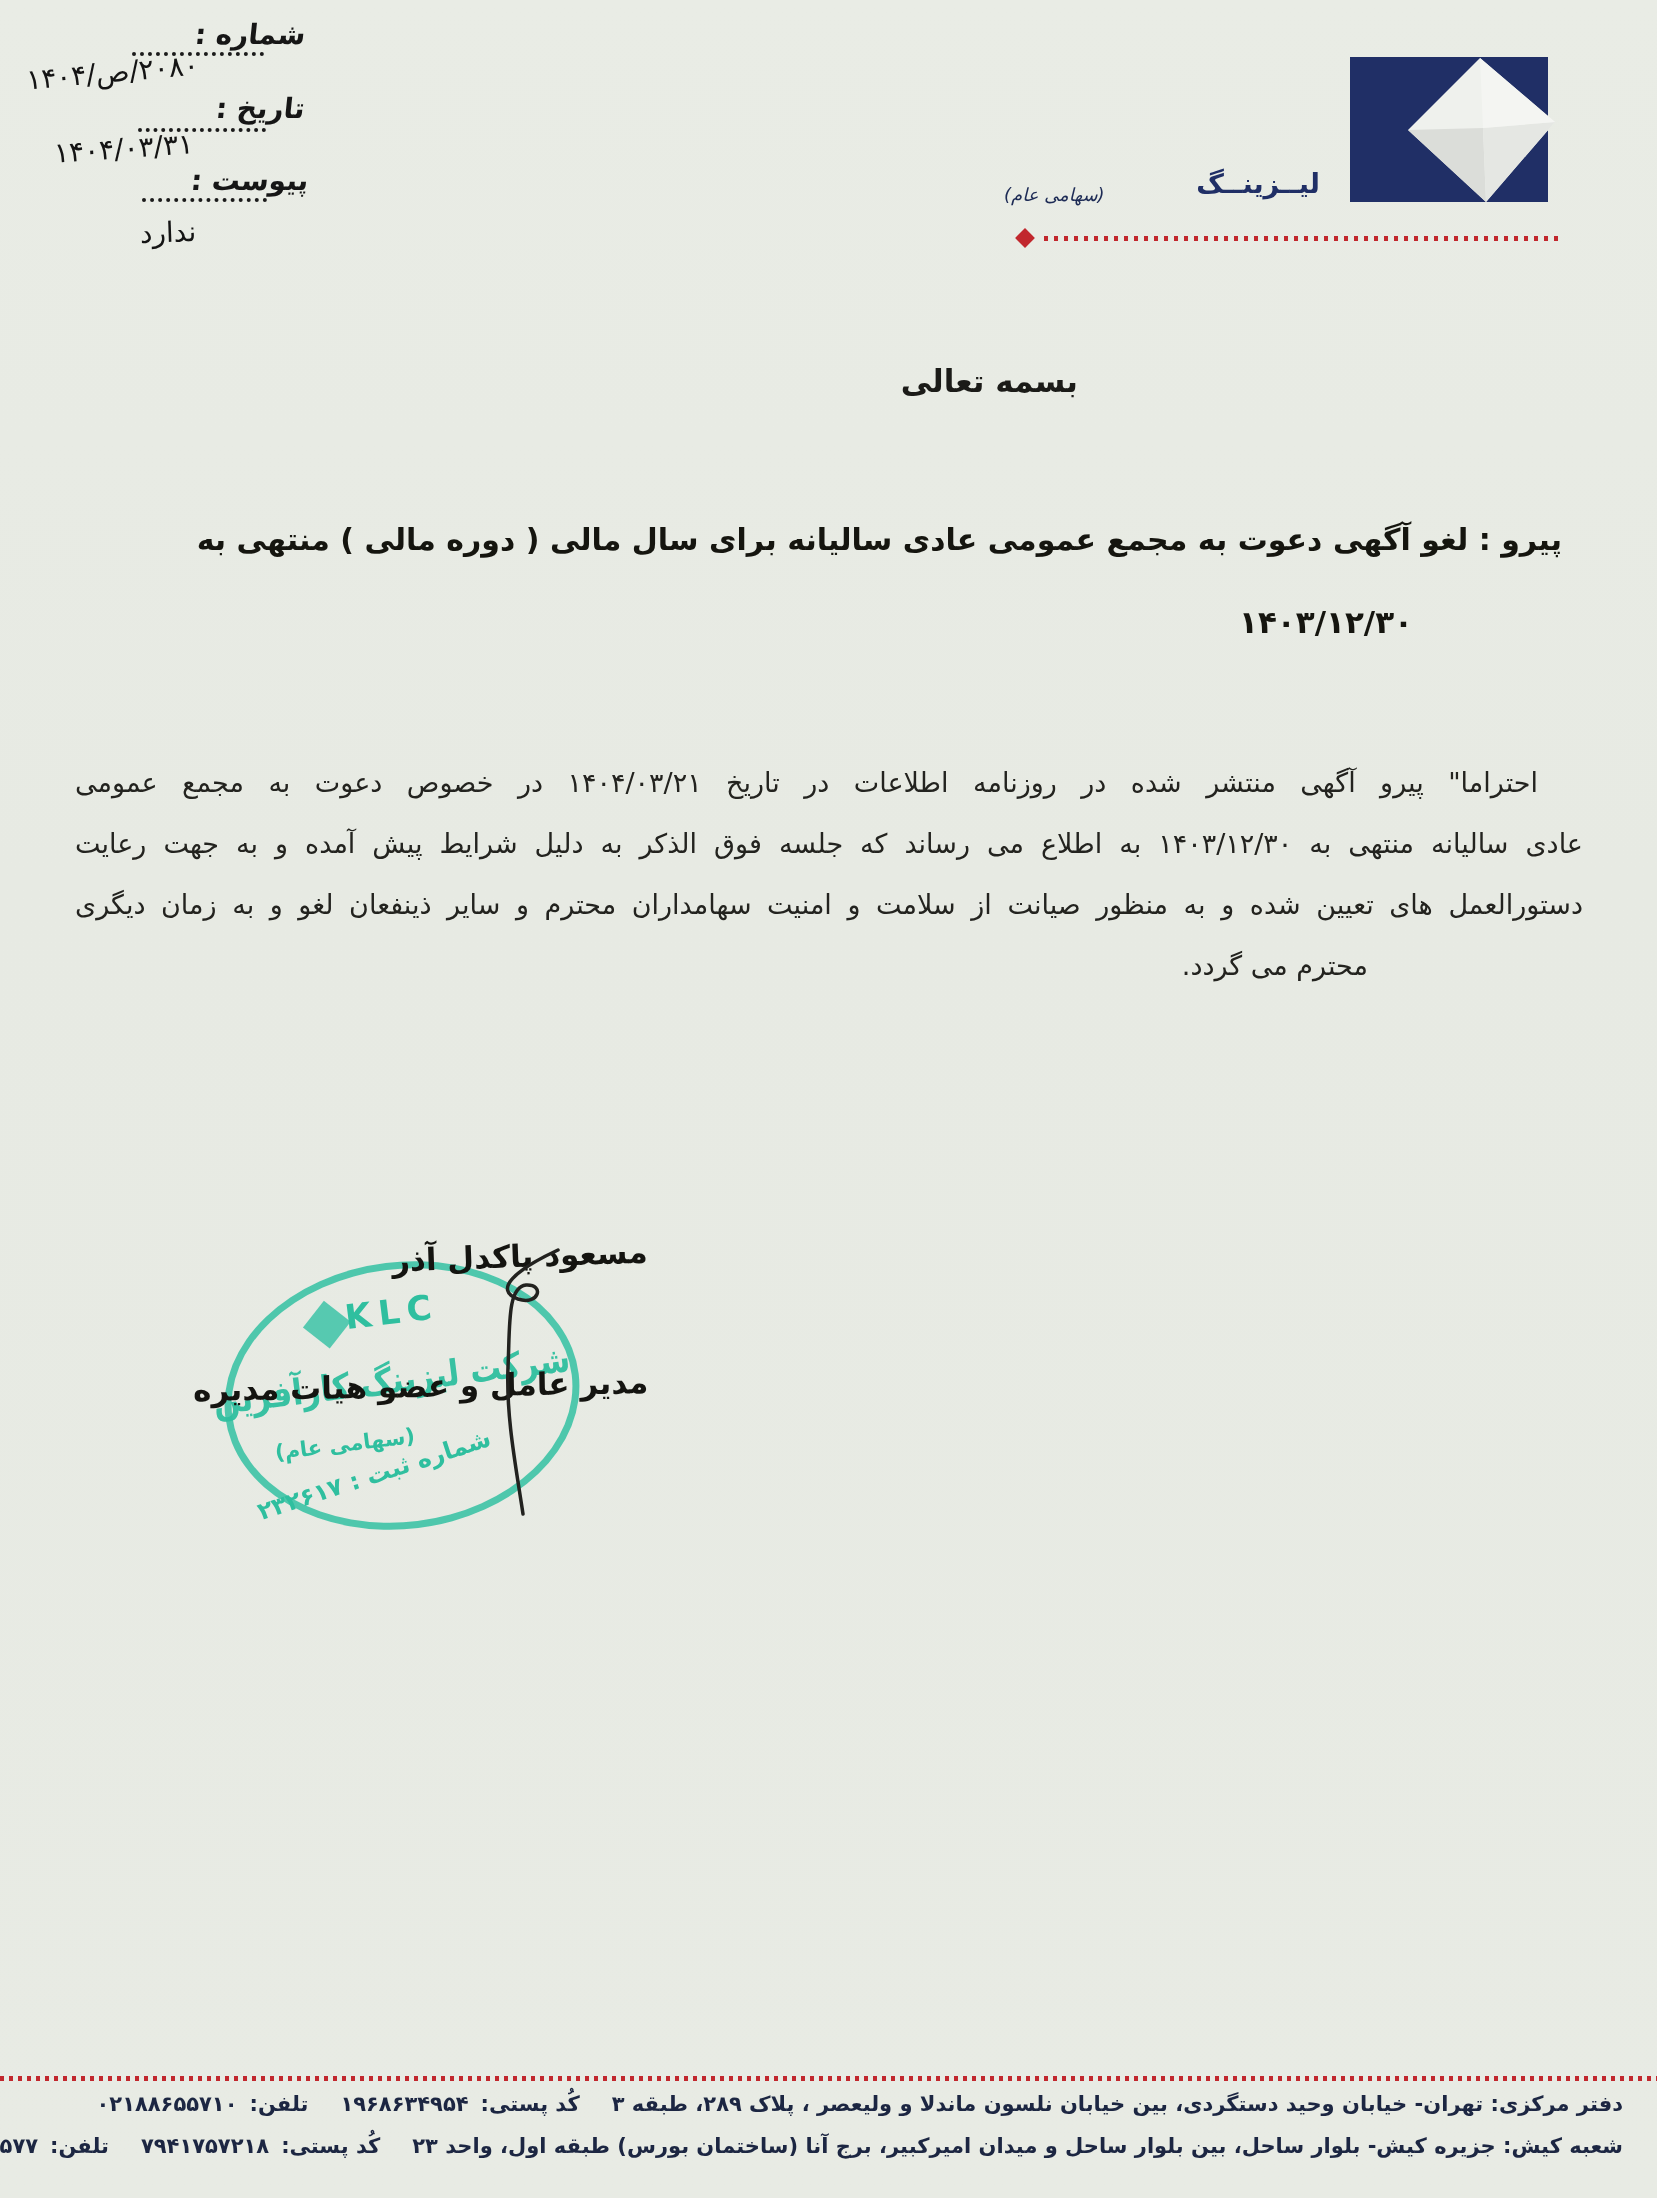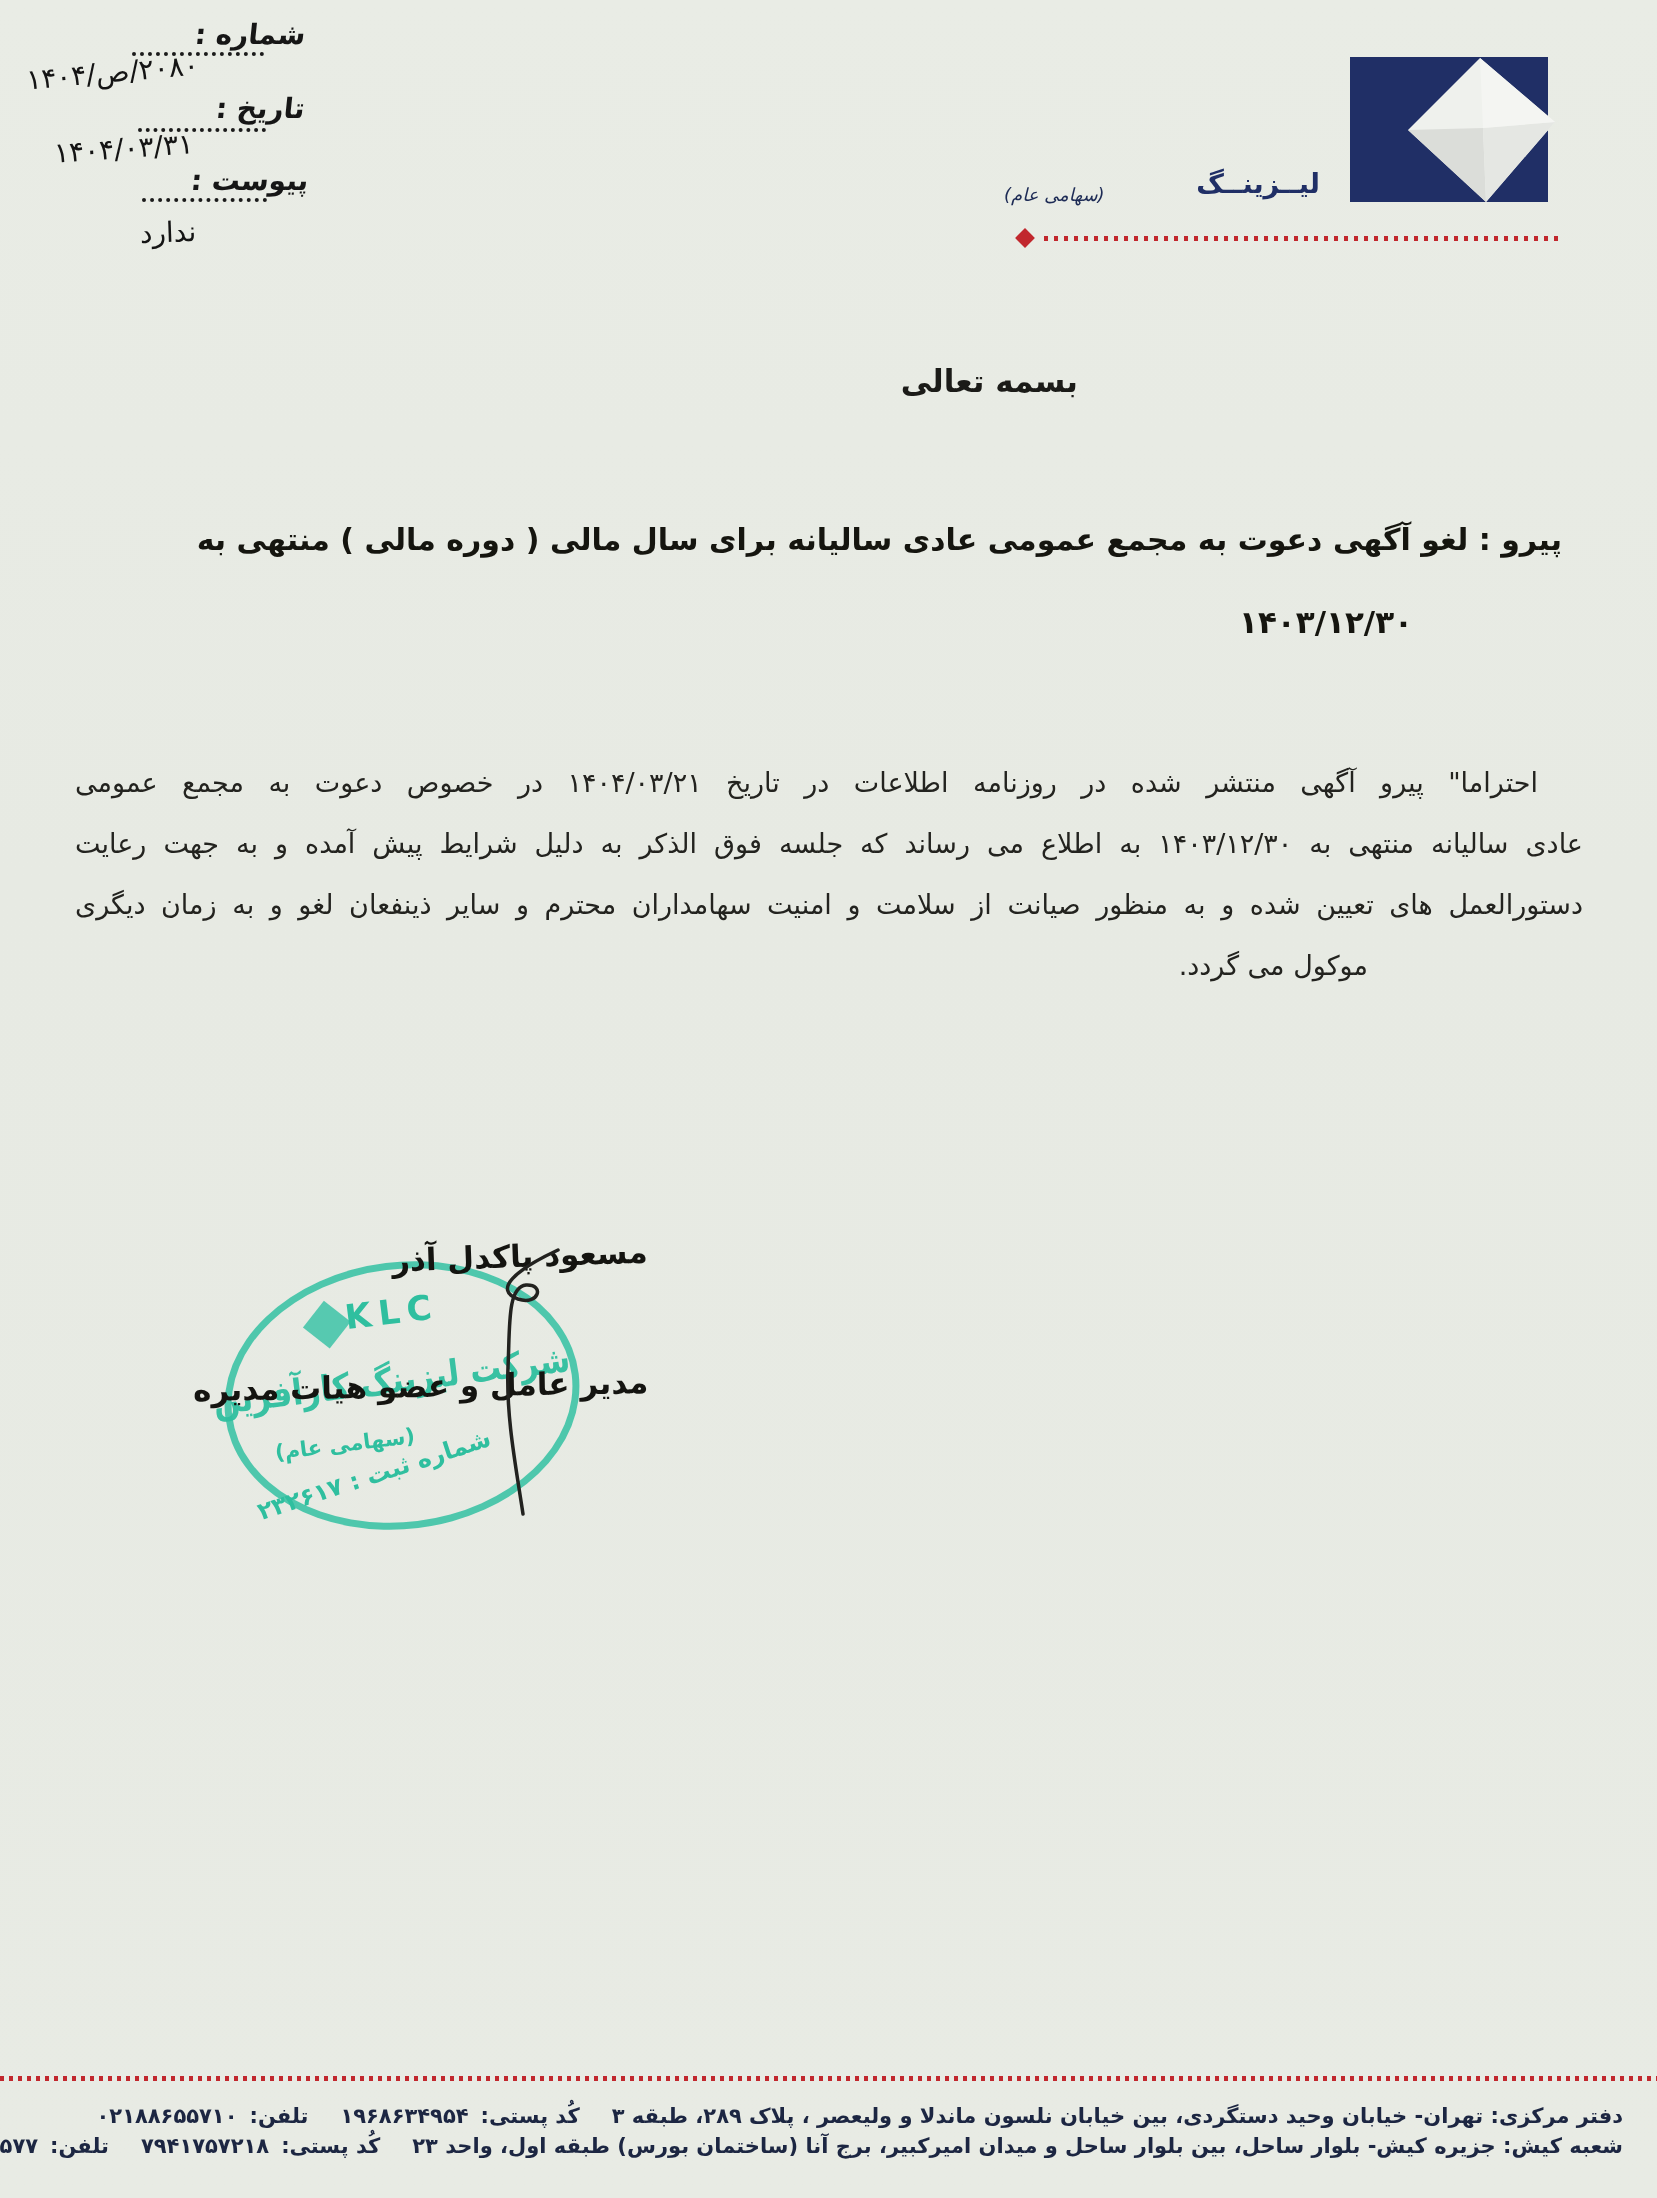--- a/index.html
+++ b/index.html
@@ -50,21 +50,21 @@
   .stamp-co{position:absolute;left:0;right:0;top:92px;text-align:center;font-size:31px;font-weight:bold;
             white-space:nowrap;transform:scaleY(1.15);opacity:.95;}
   .stamp-type{position:absolute;left:38px;top:156px;font-size:21px;font-weight:bold;white-space:nowrap;}
   .stamp-reg{position:absolute;left:12px;top:188px;font-size:24px;font-weight:bold;white-space:nowrap;
              transform:rotate(-11deg);}
   .scribble{left:455px;top:1232px;width:170px;height:295px;z-index:4;}
   
   .dot-rule-footer{left:0;top:2076px;width:1657px;height:5px;
     background:repeating-linear-gradient(90deg,#c1272d 0 4px,transparent 4px 9px);}
   .fline{right:34px;font-size:21px;font-weight:bold;color:#1c2642;direction:rtl;white-space:nowrap;}
-  .f1{top:2092px;margin-top:12px;}
+  .f1{top:2092px;}
   .f2{top:2134px;}
   .gap-big{margin-left:32px;}
   .gap-small{margin-left:12px;}
 </style>
 </head>
 <body>
 
 <div class="page">
 
   <svg class="abs logo-svg" viewBox="0 0 292 158">
@@ -93,21 +93,21 @@
 
   <div class="abs besmele rtl">بسمه تعالی</div>
   <div class="abs subject1 rtl">پیرو : لغو آگهی دعوت به مجمع عمومی عادی سالیانه برای سال مالی ( دوره مالی ) منتهی به</div>
   <div class="abs subject2 rtl">۱۴۰۳/۱۲/۳۰</div>
 
   <div class="abs body-block">
     <div>
       <div class="bline indent1">احتراما" پیرو آگهی منتشر شده در روزنامه اطلاعات در تاریخ ۱۴۰۴/۰۳/۲۱ در خصوص دعوت به مجمع عمومی</div>
       <div class="bline">عادی سالیانه منتهی به ۱۴۰۳/۱۲/۳۰ به اطلاع می رساند که جلسه فوق الذکر به دلیل شرایط پیش آمده و به جهت رعایت</div>
       <div class="bline">دستورالعمل های تعیین شده و به منظور صیانت از سلامت و امنیت سهامداران محترم و سایر ذینفعان لغو و به زمان دیگری</div>
-      <div class="bline last indent-last">موکول می گردد.</div>
+      <div class="bline last indent-last">محترم می گردد.</div>
     </div>
   </div>
 
   <div class="abs signer-name rtl">مسعود پاکدل آذر</div>
   <div class="abs signer-title rtl">مدیر عامل و عضو هیات مدیره</div>
 
   <div class="abs stamp">
     <div class="stamp-dia"></div>
     <div class="stamp-klc">KLC</div>
     <div class="stamp-co rtl">شرکت لیزینگ کارآفرین</div>

